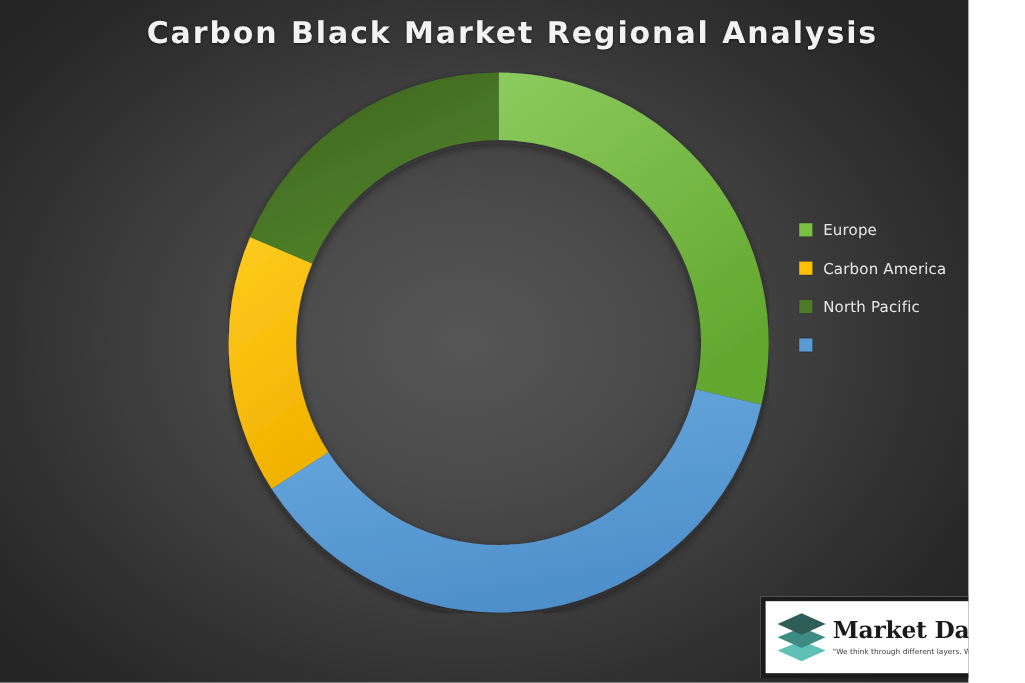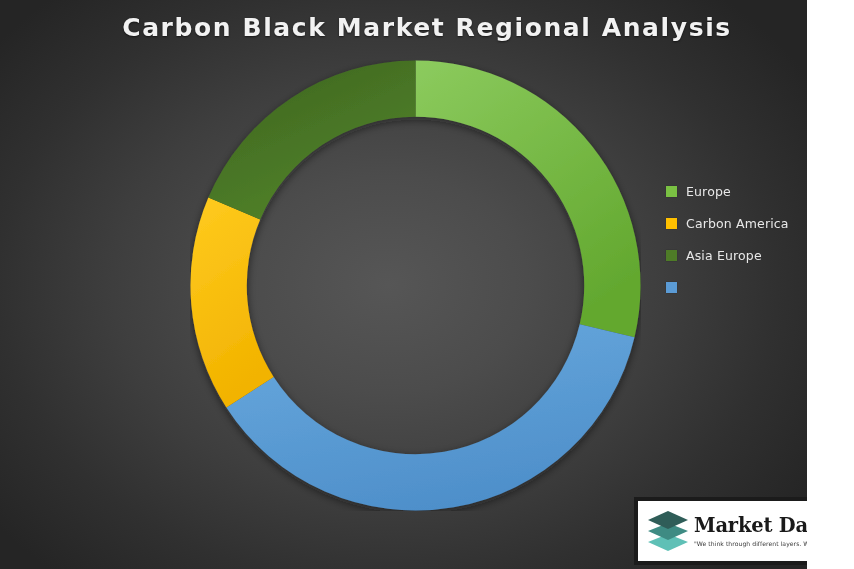--- a/index.html
+++ b/index.html
@@ -136,21 +136,21 @@
     <div class="legend-item">
       <span class="legend-swatch" style="background: rgb(122, 193, 67);"></span>
       <span class="legend-label">Europe</span>
     </div>
     <div class="legend-item">
       <span class="legend-swatch" style="background: rgb(255, 192, 0);"></span>
       <span class="legend-label">Carbon America</span>
     </div>
     <div class="legend-item">
       <span class="legend-swatch" style="background: rgb(78, 123, 39);"></span>
-      <span class="legend-label">Asia Europe</span>
+      <span class="legend-label">North Pacific</span>
     </div>
     <div class="legend-item">
       <span class="legend-swatch" style="background: rgb(91, 155, 213);"></span>
       <span class="legend-label"></span>
     </div>
   </div>
 
   <div id="logo-box">
     <div id="logo-mark">
       <svg viewBox="0 0 46 50" width="46" height="50">

